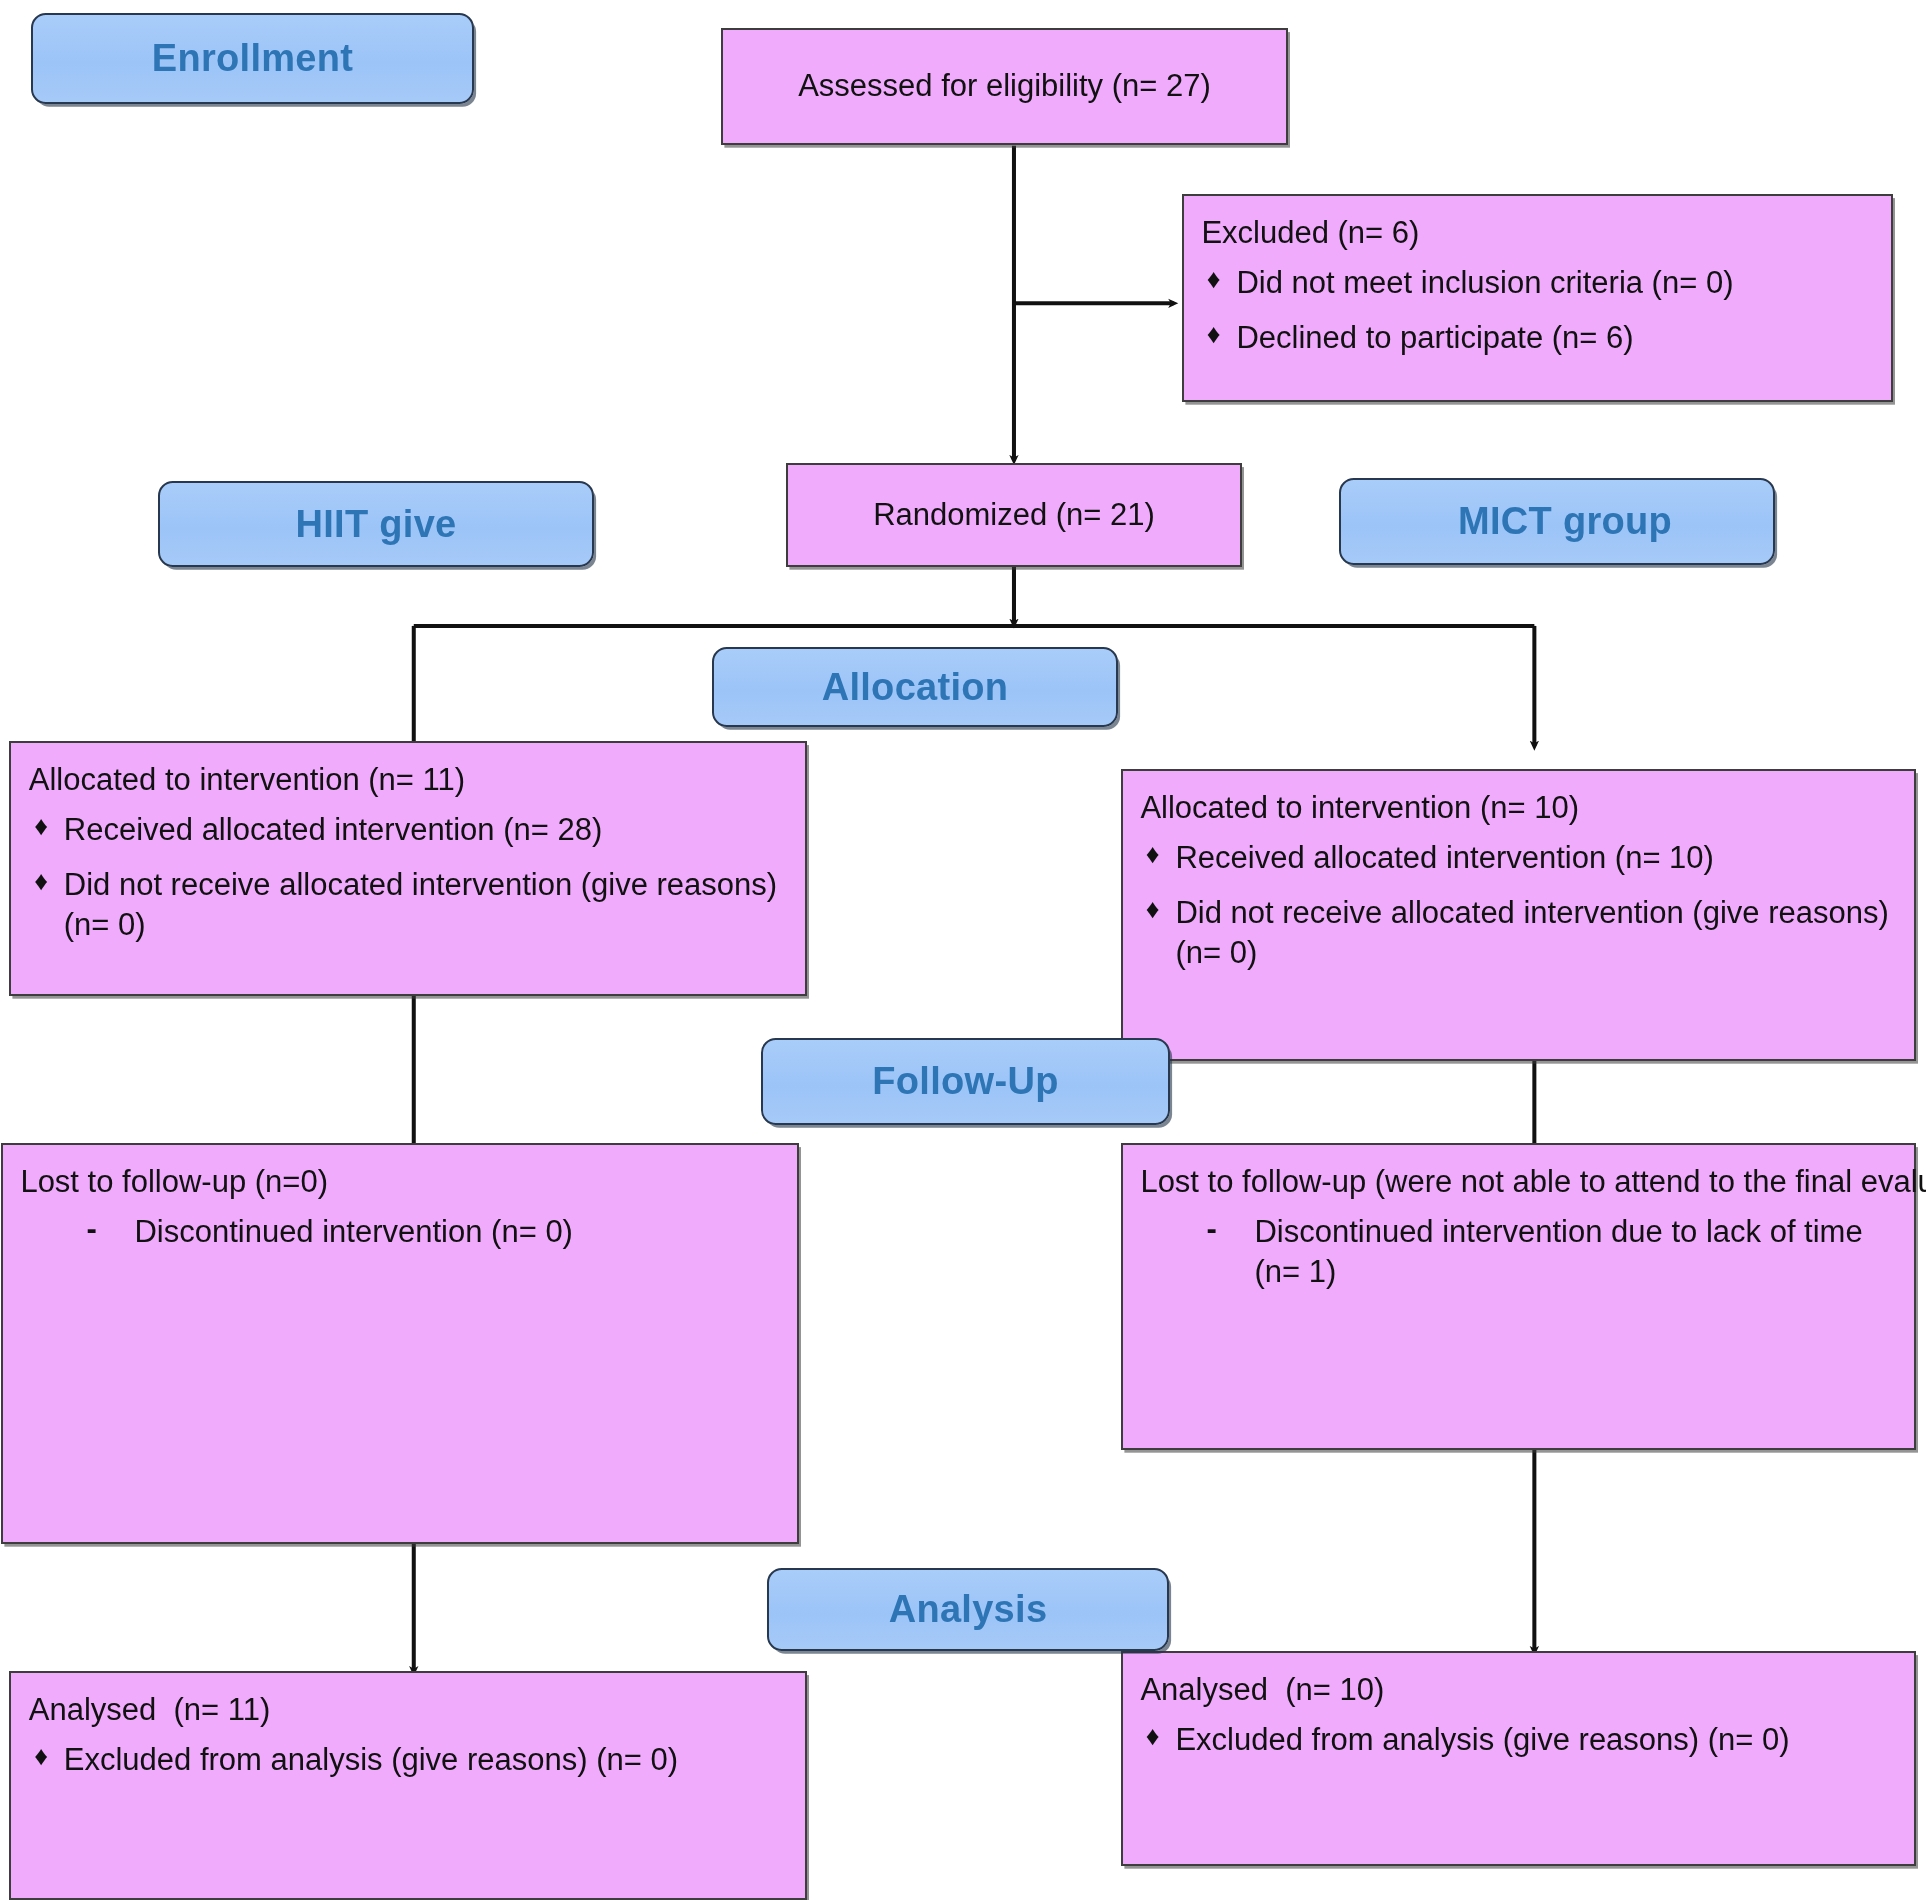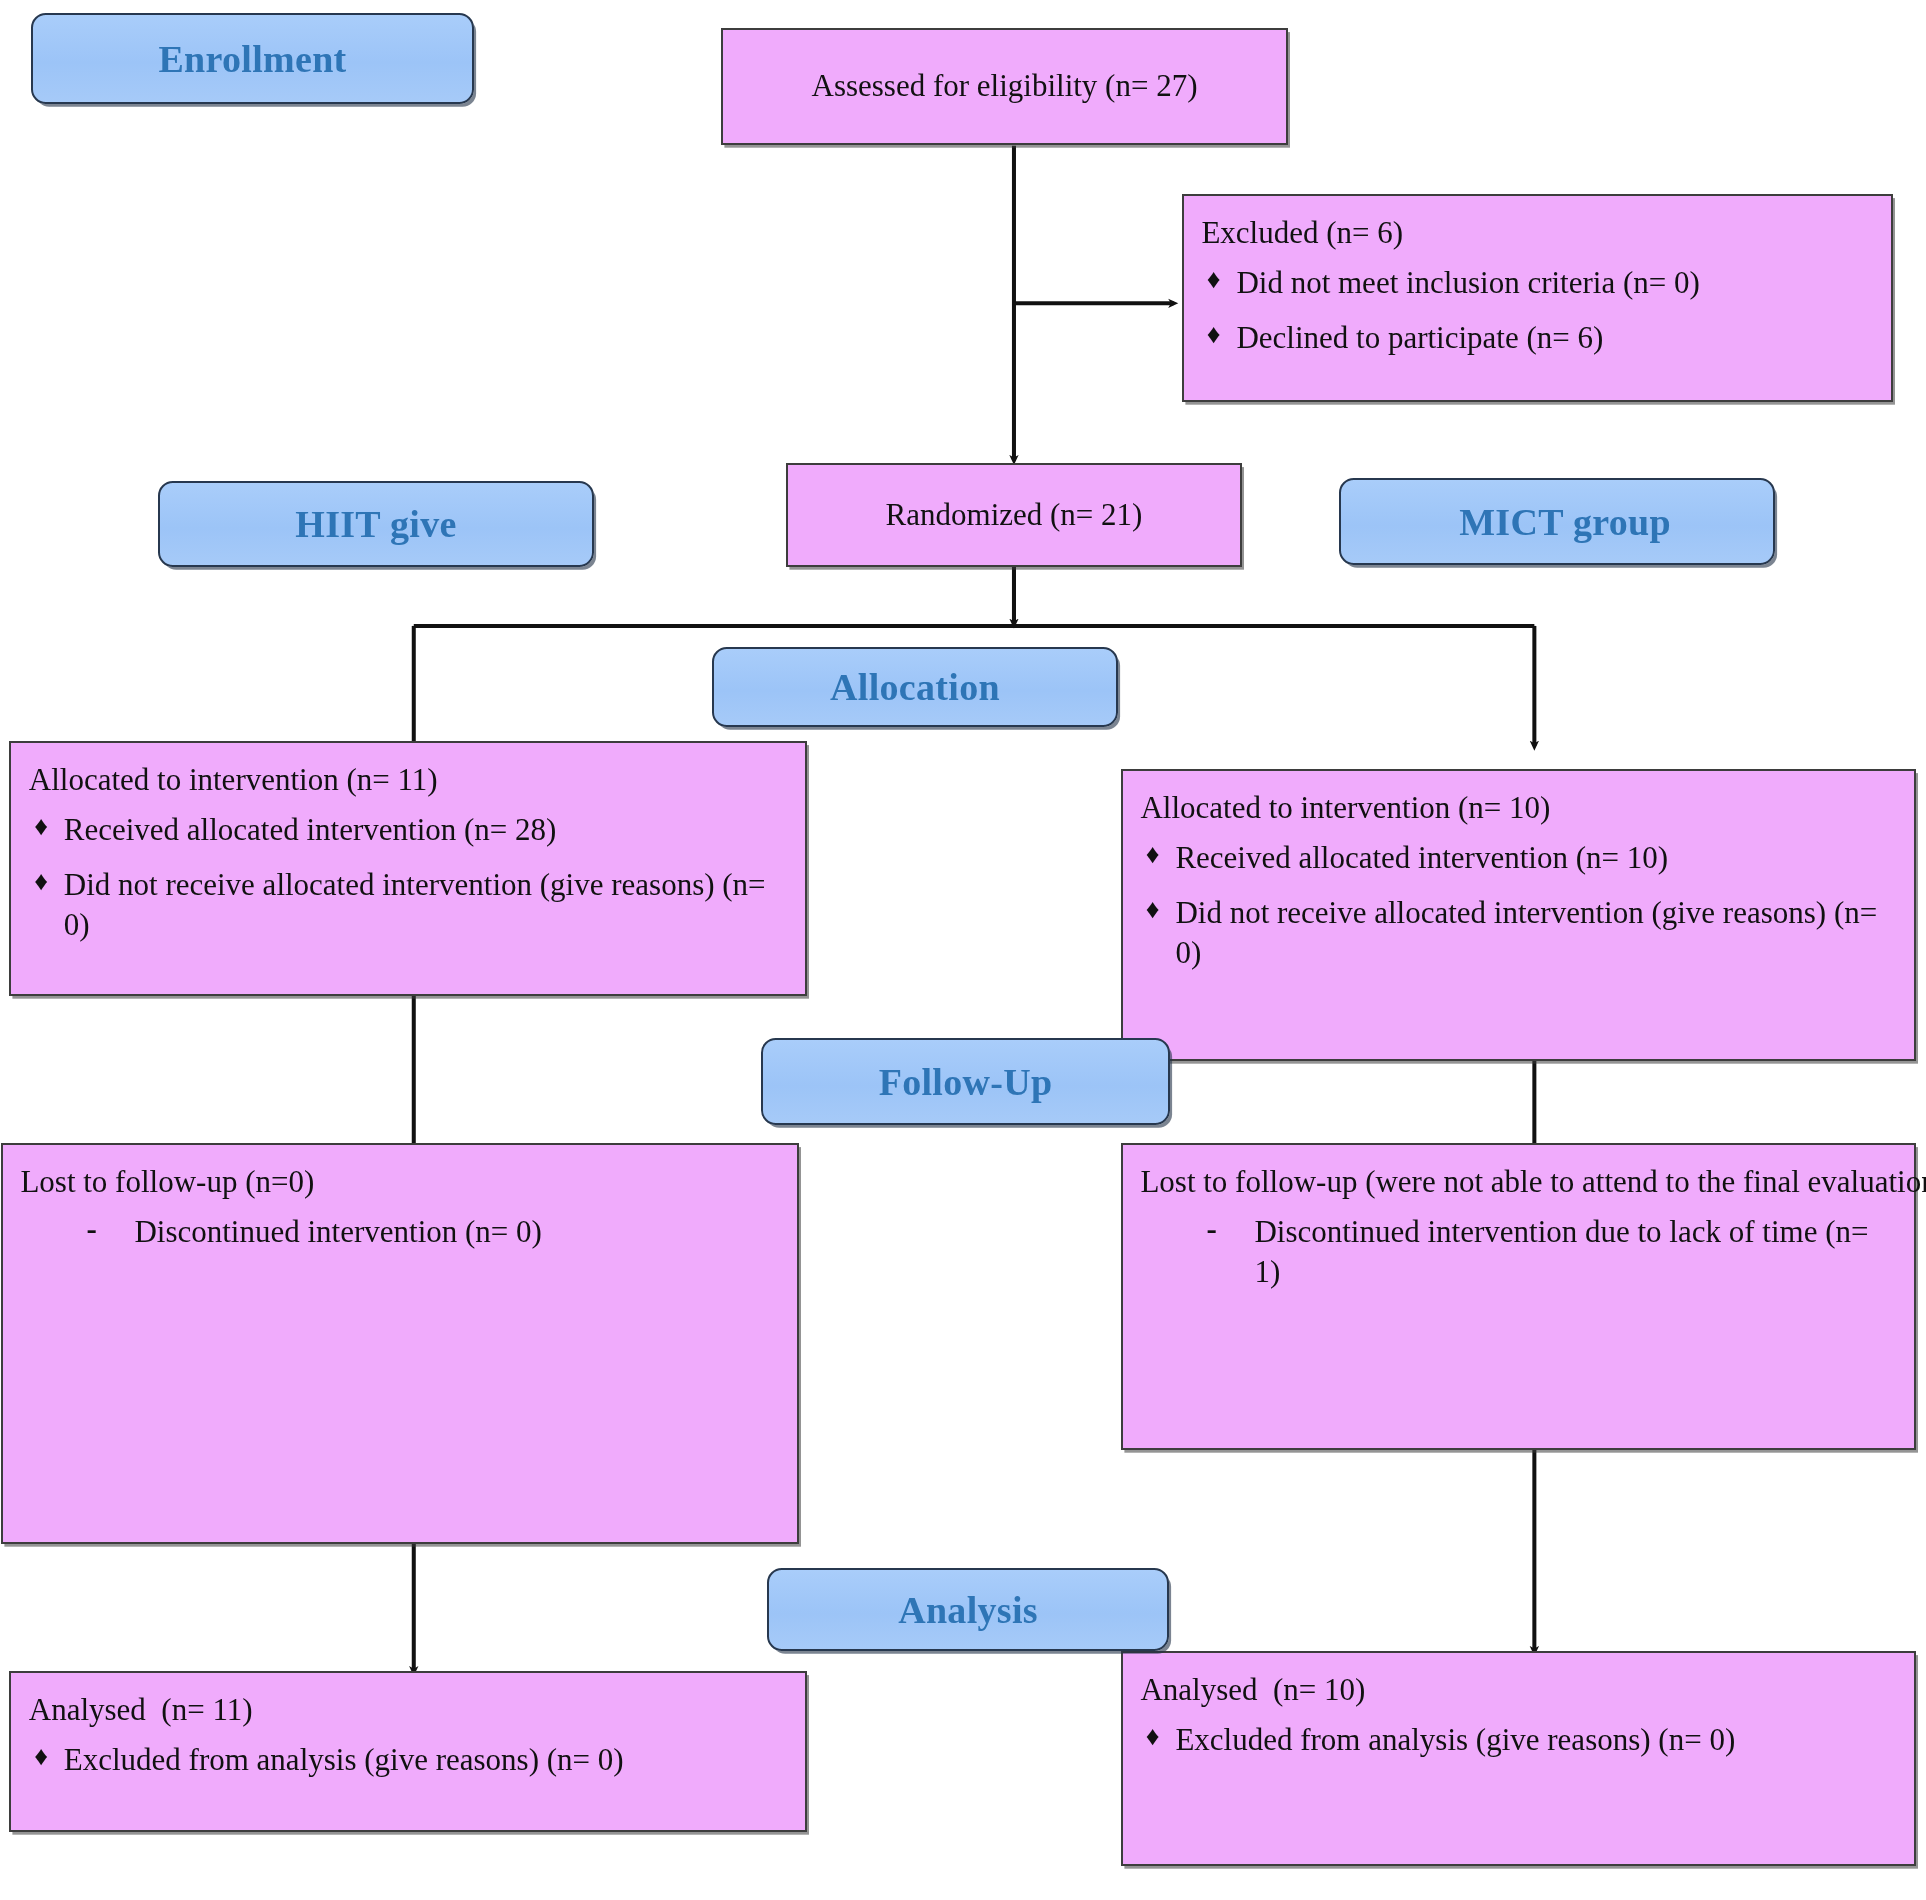--- a/index.html
+++ b/index.html
@@ -1,21 +1,21 @@
 <!DOCTYPE html>
 <html style="font-size:10.7px"><head>
 <meta charset="utf-8">
 <style>
   html,body{margin:0;padding:0;background:#ffffff;}
   #stage{
     position:relative;
     width:1926px;
     height:1901px;
     background:#ffffff;
-    font-family:Liberation Serif, serif;
+    font-family:Liberation Sans, sans-serif;
     overflow:hidden;
   }
   #connectors{
     position:absolute;
     left:0; top:0;
     width:1926px; height:1901px;
     pointer-events:none;
   }
   .node{
     position:absolute;
@@ -215,21 +215,21 @@
           <span>Discontinued intervention due to lack of time (n= 1)</span>
         </li>
       </ul>
     </div>
   </div>
 
   <div class="banner" style="left:767px; top:1568px; width:402px; height:83px;">
     <span>Analysis</span>
   </div>
 
-  <div class="node" style="left:9.4px; top:1671px; width:798px; height:161px;">
+  <div class="node" style="left:9.4px; top:1671px; width:798px; height:229px;">
     <div class="body">
       <p class="lead">Analysed  (n= 11)</p>
       <ul class="bullets">
         <li>
           <span class="mk">♦</span>
           <span>Excluded from analysis (give reasons) (n= 0)</span>
         </li>
       </ul>
     </div>
   </div>

